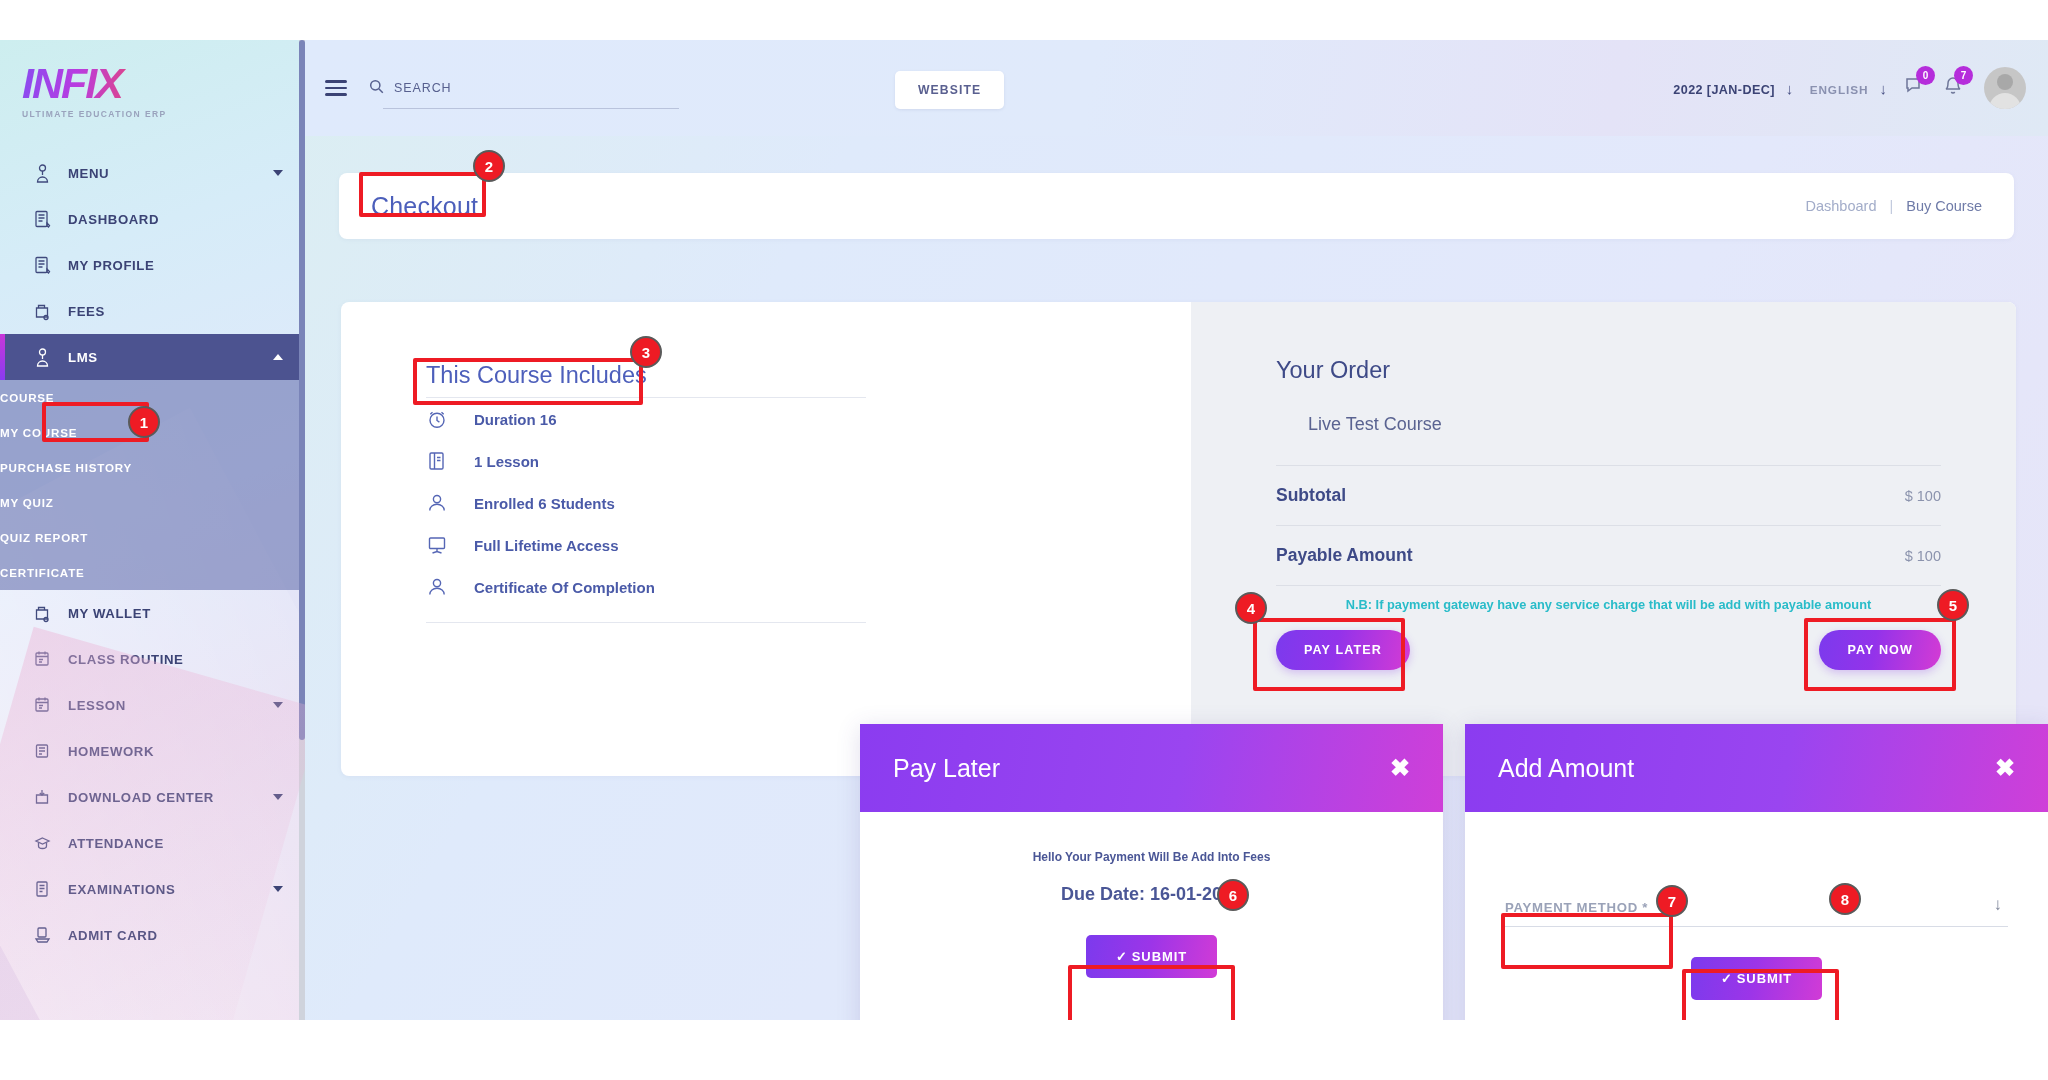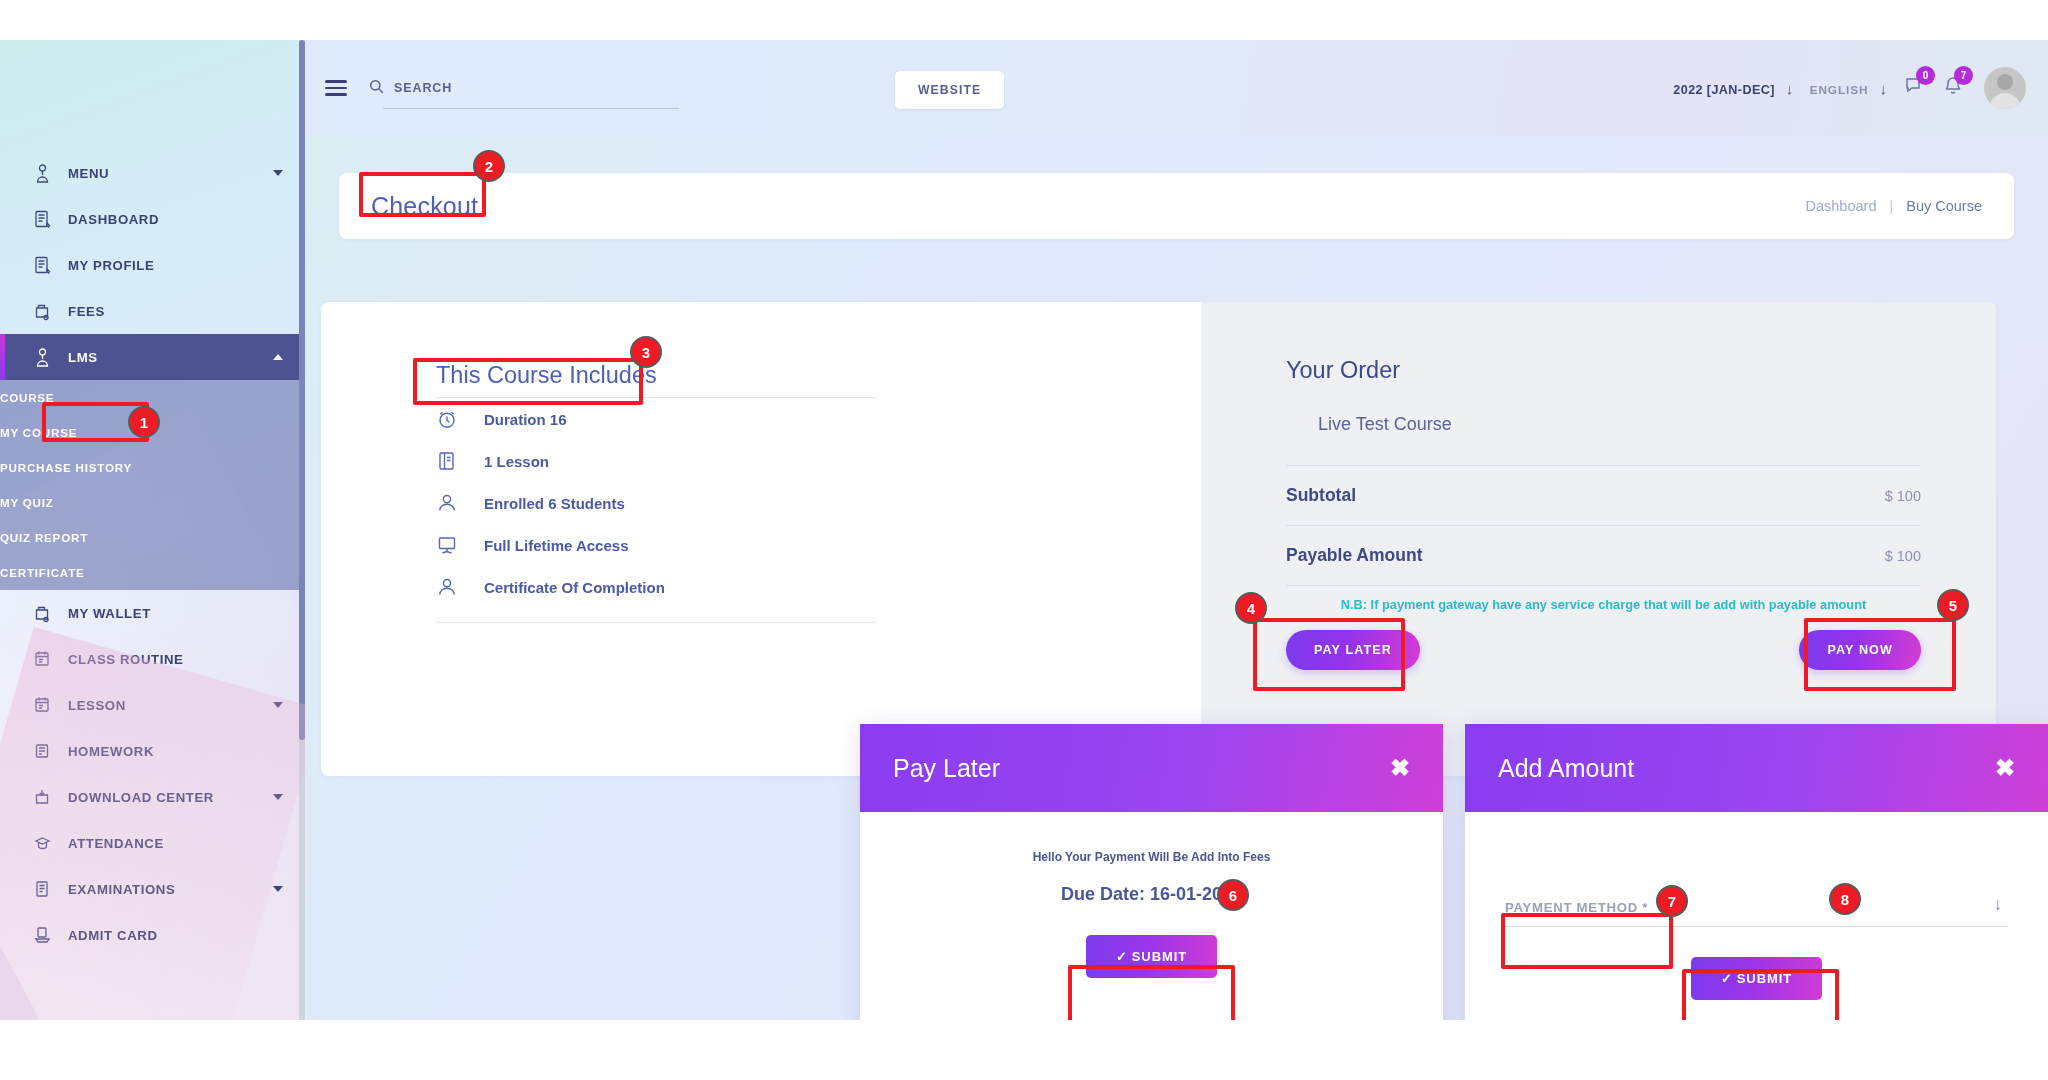--- a/index.html
+++ b/index.html
@@ -85,21 +85,21 @@
   
   #topbar {
     position: absolute; left: 305px; top: 0; width: 1743px; height: 96px;
     background: linear-gradient(100deg, #dfeafc 0%, #e0eafb 45%, #e4e3f7 75%, #dfe9f5 100%);
     display: flex; align-items: center;
   }
   .burger { margin-left: 20px; width: 22px; cursor: pointer; }
   .burger span { display: block; height: 2.6px; background: #3b4375; border-radius: 2px; margin: 4px 0; }
   .search-box { position: relative; margin-left: 22px; width: 310px; }
   .search-row { display: flex; align-items: center; gap: 10px; color: #57608f; }
-  .search-row .txt { font-size: 12.5px; font-weight: 700; letter-spacing: 0.9px; }
+  .search-row .txt { font-size: 12.5px; font-weight: 400; letter-spacing: 0.9px; }
   .search-underline { position: absolute; left: 14px; top: 29px; width: 296px; height: 1px; background: #b9c3dc; }
   .website-btn {
     position: absolute; left: 590px; top: 31px;
     background: #ffffff; border: none; border-radius: 5px;
     padding: 12px 23px; color: #5a6090; font-size: 12.2px; font-weight: 700; letter-spacing: 1.1px;
     cursor: pointer; box-shadow: 0 1px 3px rgba(90,100,150,0.12);
   }
   .topright { position: absolute; right: 22px; top: 0; height: 96px; display: flex; align-items: center; gap: 16px; }
   .session { color: #3b4375; font-size: 12.6px; font-weight: 700; letter-spacing: 0.4px; cursor: pointer; }
   .arw { color: #4a5285; font-size: 15px; margin-left: 7px; }
@@ -132,25 +132,24 @@
     box-shadow: 0 1px 4px rgba(120,130,180,0.08);
   }
   #pagetitle { font-size: 25px; color: #4c5fbb; font-weight: 400; letter-spacing: 0.2px; }
   .crumbs { display: flex; align-items: center; gap: 13px; font-size: 14.5px; }
   .crumb-a { color: #a2acc9; cursor: pointer; }
   .crumb-sep { color: #c2cade; }
   .crumb-b { color: #6f7ba8; cursor: pointer; }
 
   
   #maincard {
-    position: absolute; left: 321px; top: 262px; width: 1675px; height: 474px;
+    position: absolute; left: 341px; top: 262px; width: 1675px; height: 474px;
     background: #ffffff; border-radius: 8px; overflow: hidden;
     box-shadow: 0 1px 5px rgba(120,130,180,0.08);
     display: flex;
-    padding-left: 30px;
   }
   .left-pane { width: 850px; padding: 60px 0 0 85px; }
   .right-pane { flex: 1; background: #eef0f4; padding: 55px 75px 0 85px; }
 
   .sec-title { font-size: 23.5px; color: #4d5fbb; font-weight: 400; margin-bottom: 8px; }
   .feature-list { width: 440px; }
   .feature {
     display: flex; align-items: center; gap: 22px;
     padding: 10px 0; color: #4a5aa8; font-size: 15px; font-weight: 600;
   }
@@ -215,20 +214,24 @@
     z-index: 61; font-family: "Liberation Sans", sans-serif;
   }
 </style>
 </head>
 <body>
 
 <div id="root">
 
   <div id="sidebar">
 
+    <div class="logo-wrap">
+      <div class="logo-mark">INFIX</div>
+      <div class="logo-sub">ULTIMATE EDUCATION ERP</div>
+    </div>
 
     <div class="nav">
 
       <div class="nav-item">
         <span class="ico">
             <svg width="17" height="19" viewBox="0 0 17 19" fill="none" stroke="currentColor" stroke-width="1.3">
               <circle cx="8.5" cy="4" r="3"></circle>
               <path d="M8.5 7v4"></path>
               <path d="M3.5 18c0-3 2.3-5 5-5s5 2 5 5z"></path>
             </svg>

